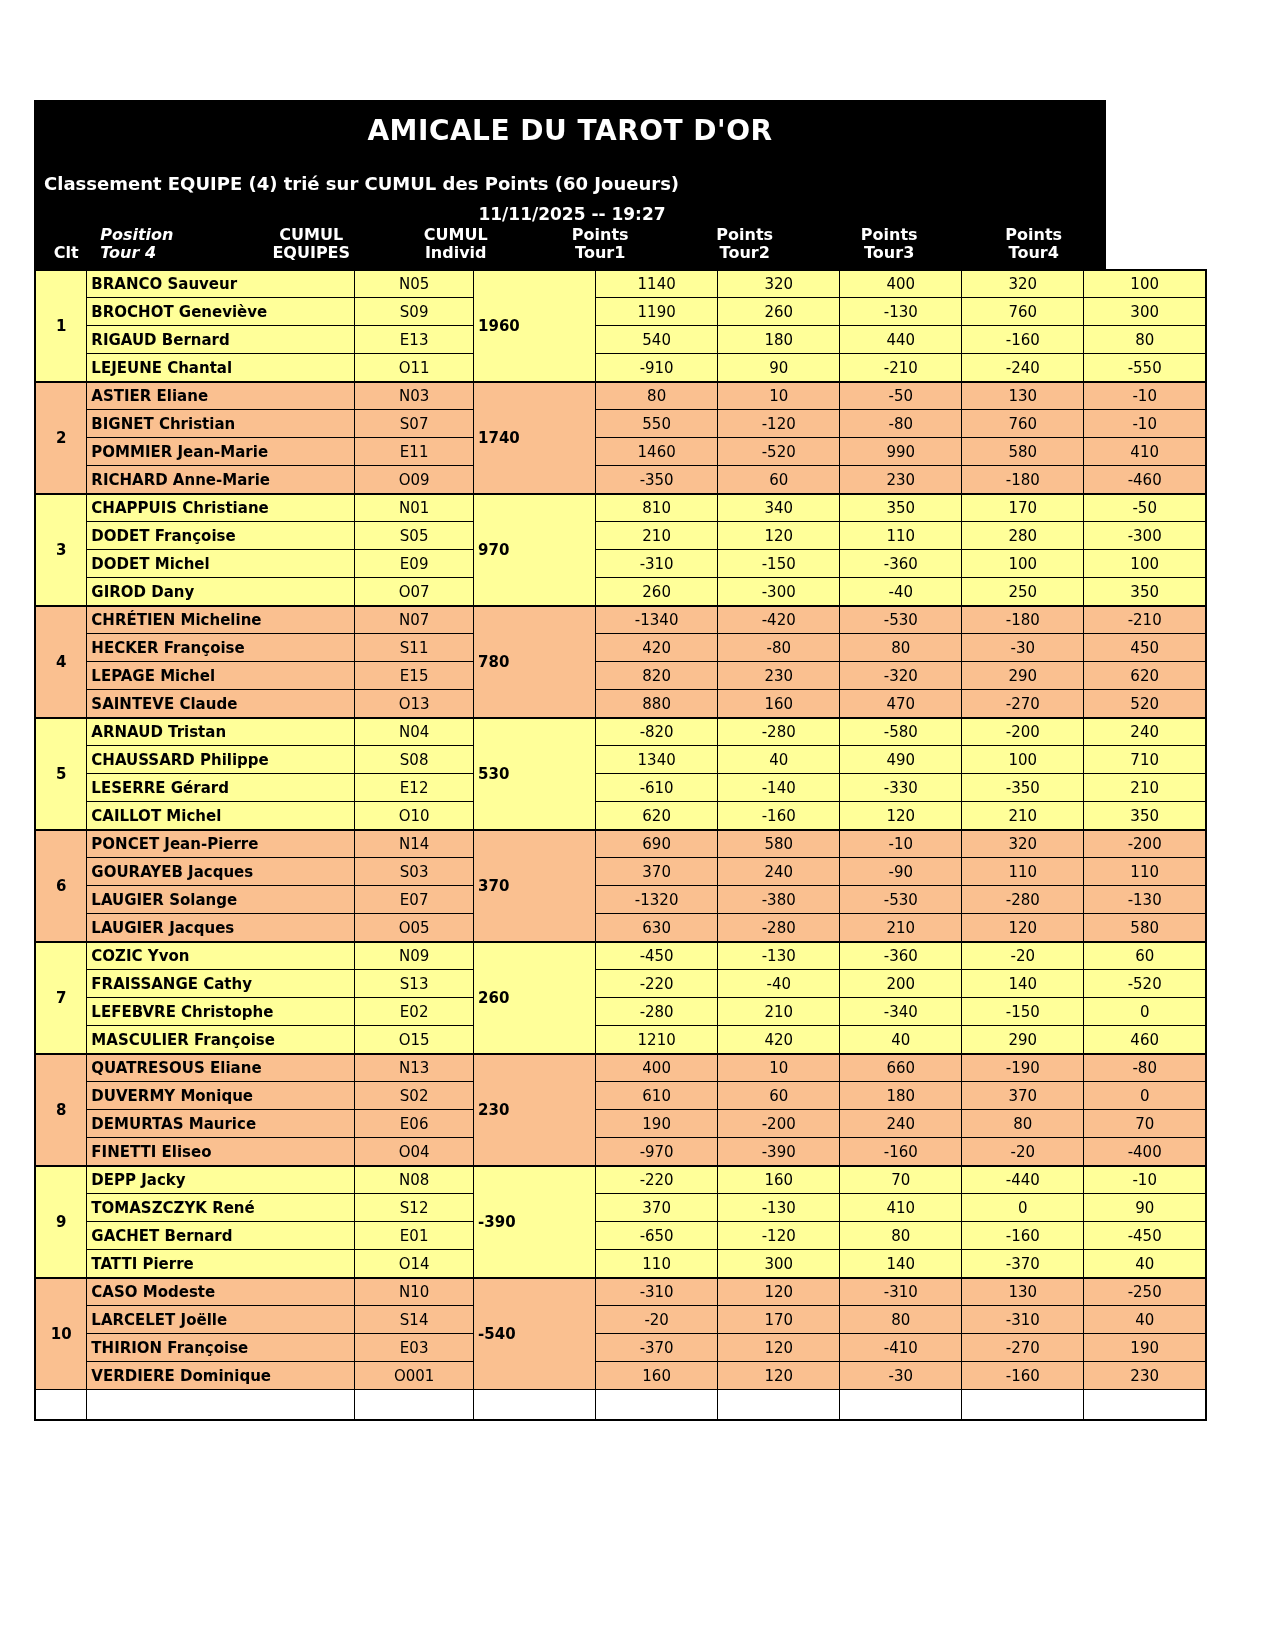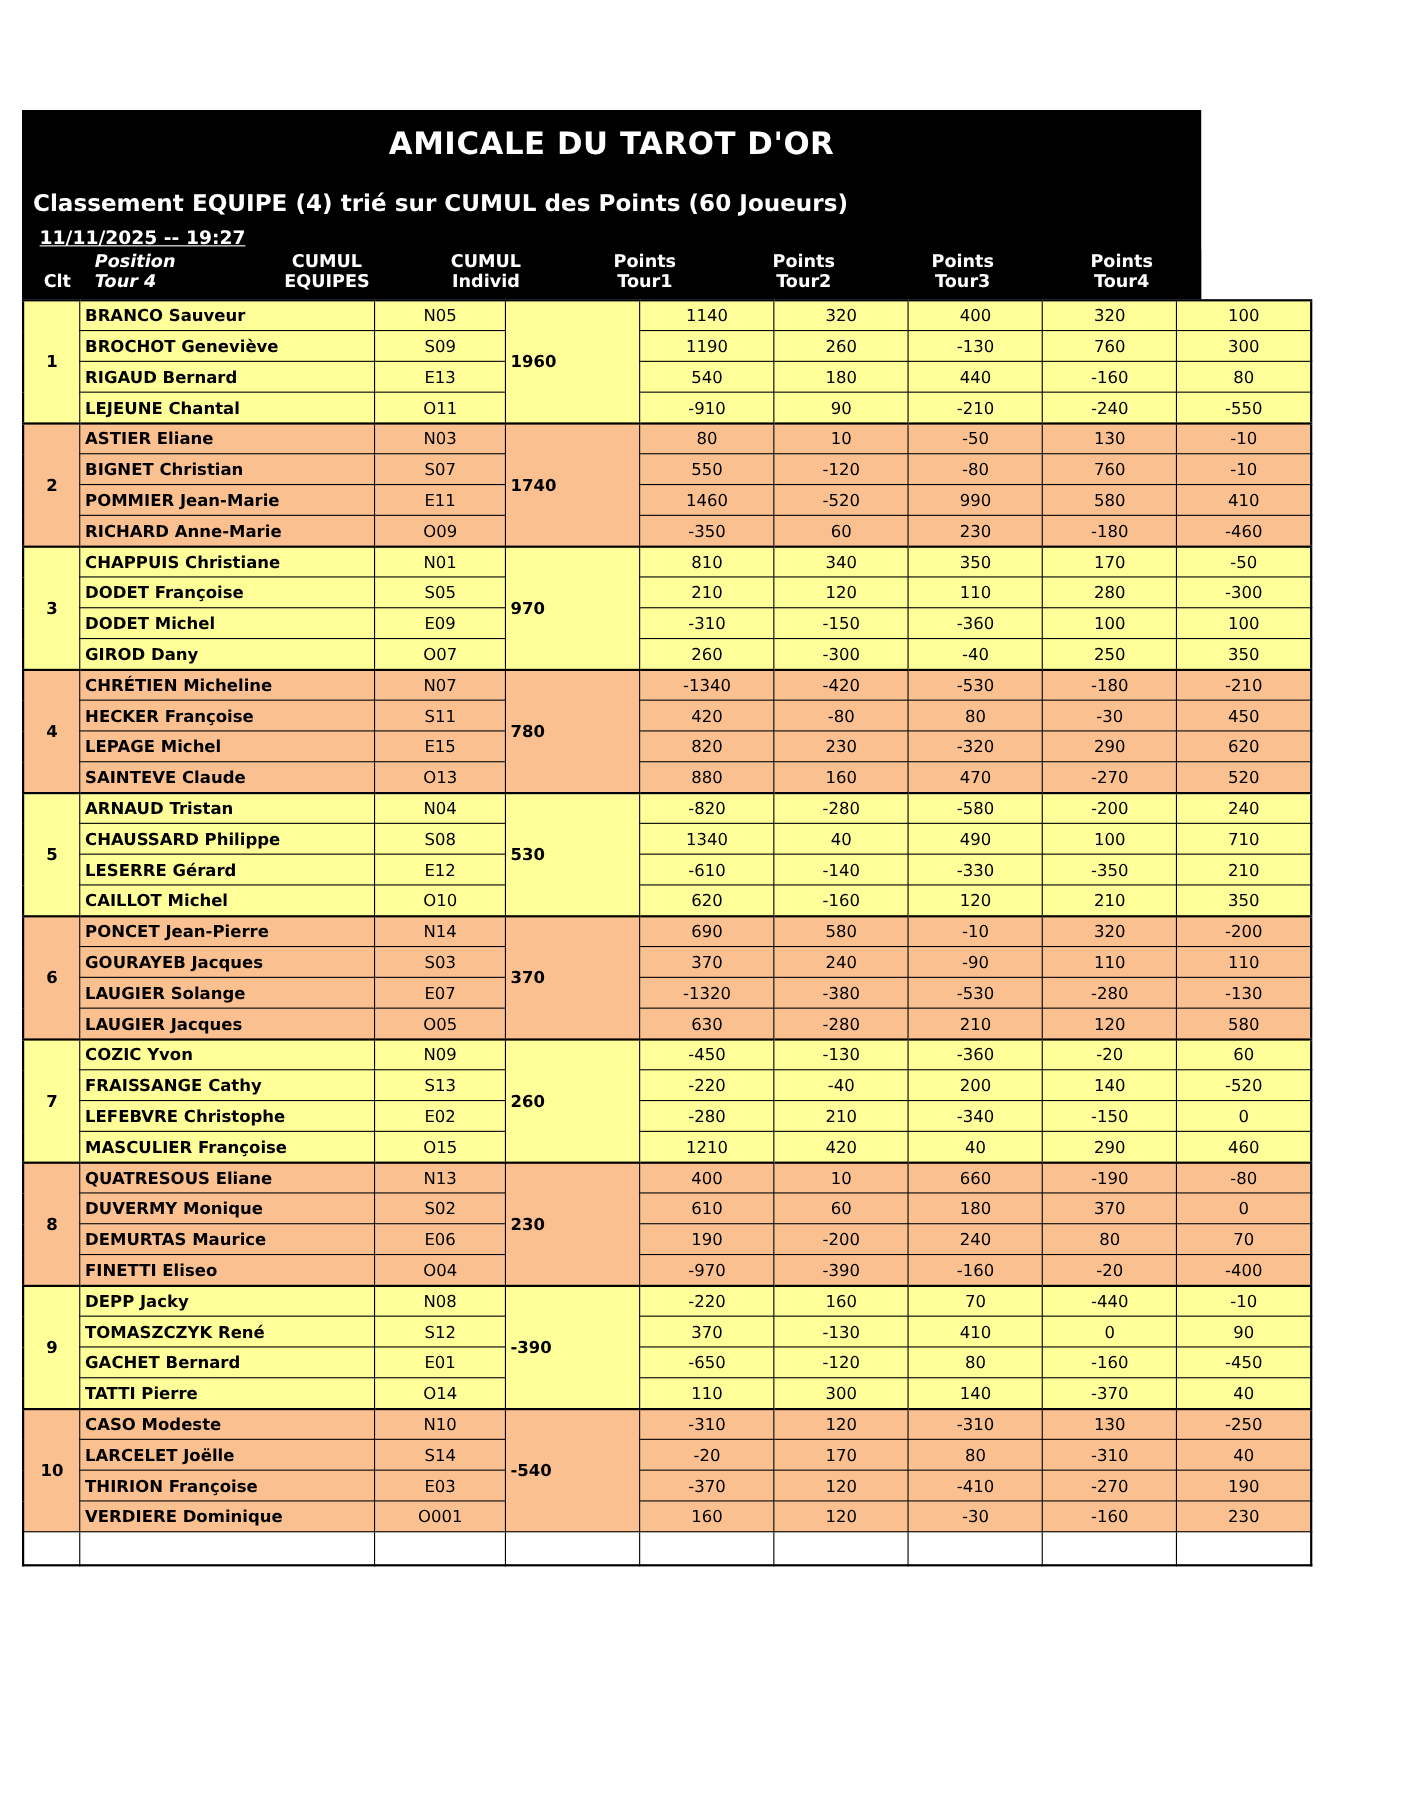--- a/index.html
+++ b/index.html
@@ -15,50 +15,49 @@
   }
   .page {
     position: relative;
     width: 1275px;
     height: 1650px;
     background: #ffffff;
     box-sizing: border-box;
   }
   .sheet {
     position: absolute;
-    left: 20px;
+    left: 34px;
     top: 100px;
     width: 1072px;
   }
 
   
   .hdr {
     background: #000000;
     color: #ffffff;
     position: relative;
   }
   .hdr-title {
     text-align: center;
     font-size: 28px;
     font-weight: bold;
     letter-spacing: 0.5px;
     padding: 14px 0 8px 0;
     font-family: "DejaVu Sans", sans-serif;
   }
   .hdr-sub {
-    font-size: 21px;
+    font-size: 18px;
     font-weight: bold;
     padding: 18px 0 0 10px;
   }
   .hdr-date-row {
-    text-align: left;
+    text-align: center;
     font-size: 17px;
     font-weight: bold;
     padding: 10px 12px 0 16px;
-    text-decoration: underline;
   }
 
   
   .colhdr {
     display: table;
     table-layout: fixed;
     width: 100%;
     border-collapse: collapse;
     color: #ffffff;
     background: #000000;

